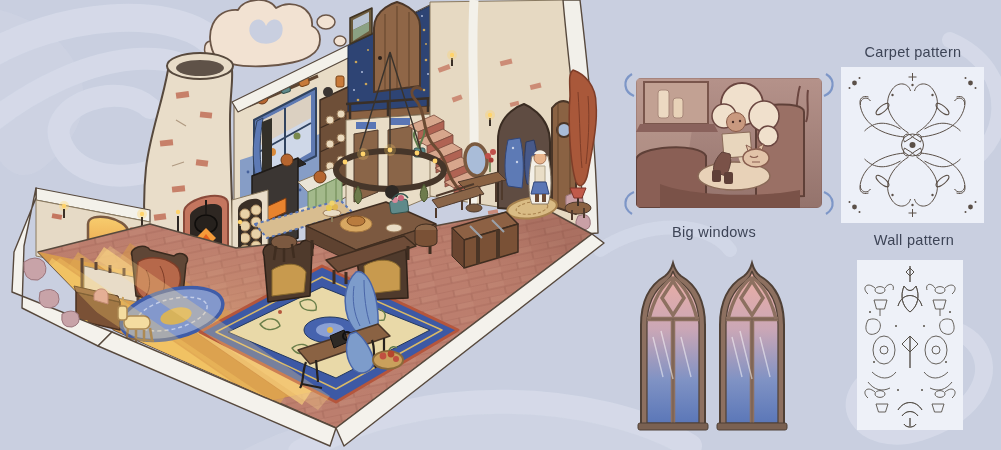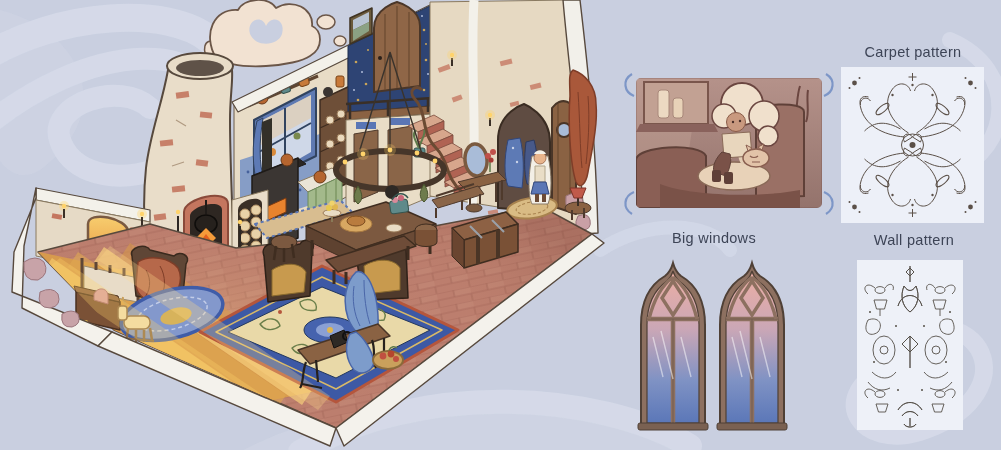--- a/index.html
+++ b/index.html
@@ -2,21 +2,21 @@
 <html><head>
 <meta charset="utf-8">
 <style>
   html,body{margin:0;padding:0;}
   .canvas{position:relative;width:1001px;height:450px;overflow:hidden;background:#c9cfe0;
           font-family:Liberation Sans, sans-serif;}
   .scene{position:absolute;left:0;top:0;}
   .caption{position:absolute;width:180px;text-align:center;font-size:14.5px;
            color:#3d4456;letter-spacing:.3px;}
   .cap-carpet{left:823px;top:44px;}
-  .cap-windows{left:624px;top:230px;}
+  .cap-windows{left:624px;top:224px;}
   .cap-wall{left:824px;top:232px;}
 </style>
 </head>
 <body>
 
 <div class="canvas">
 <svg class="scene" width="1001" height="450" viewBox="0 0 1001 450">
   <defs>
     <pattern id="bricks" width="34" height="14" patternUnits="userSpaceOnUse" patternTransform="rotate(-12)">
       <rect width="34" height="14" fill="#bc7e6e"></rect>

